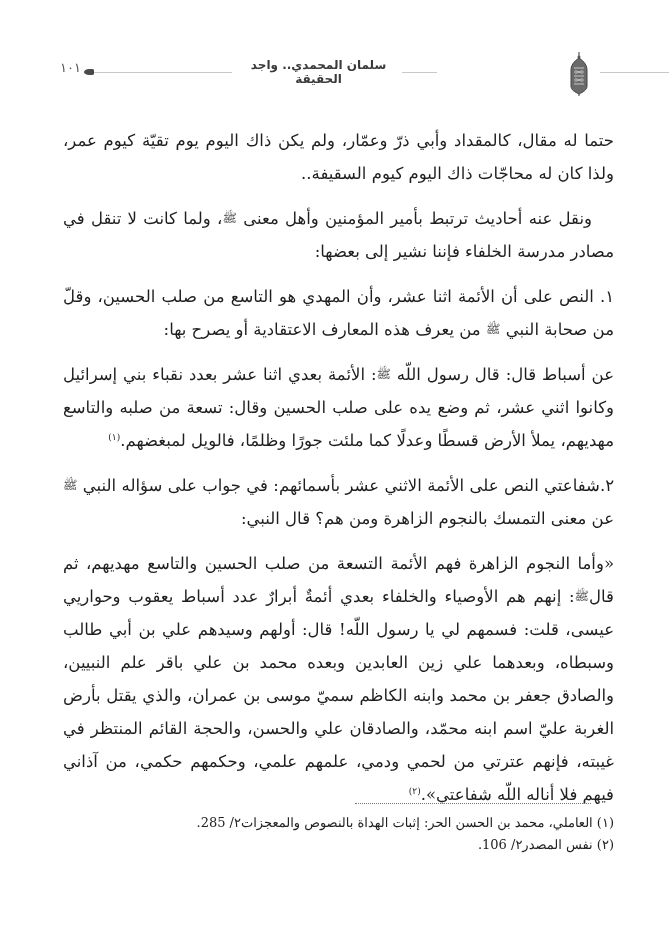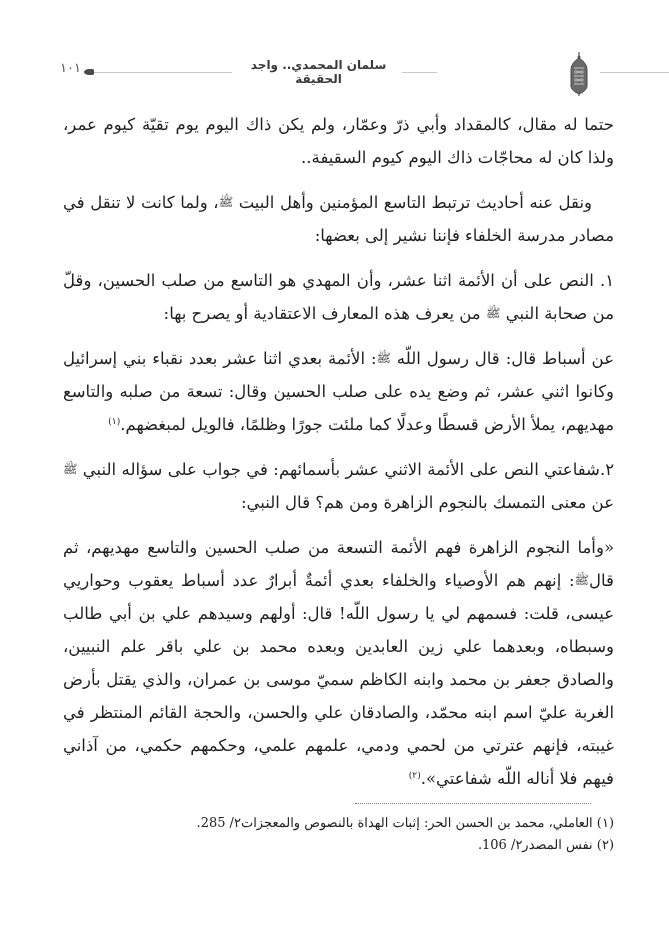--- a/index.html
+++ b/index.html
@@ -63,21 +63,21 @@
     }
     .ornament {
       position: absolute;
       left: 569px;
       top: 2px;
       width: 20px;
       height: 44px;
     }
     .content {
       position: absolute;
-      top: 108px;
+      top: 124px;
       left: 63px;
       width: 551px;
       direction: rtl;
       text-align: justify;
       font-size: 16.5px;
       line-height: 33px;
     }
     .content p {
       margin: 0 0 12px 0;
     }
@@ -137,21 +137,21 @@
   <div class="pen-tip"></div>
   <div class="page-number">١٠١</div>
 </div>
 
 <div class="content">
   <p>
     <span>حتما له مقال، كالمقداد وأبي ذرّ وعمّار، ولم يكن ذاك اليوم يوم تقيّة كيوم عمر، ولذا كان له محاجّات ذاك اليوم كيوم السقيفة..</span>
   </p>
 
   <p class="indent">
-    <span>ونقل عنه أحاديث ترتبط التاسع المؤمنين وأهل البيت </span><span class="honor">ﷺ</span><span>، ولما كانت لا تنقل في مصادر مدرسة الخلفاء فإننا نشير إلى بعضها:</span>
+    <span>ونقل عنه أحاديث ترتبط بأمير المؤمنين وأهل معنى </span><span class="honor">ﷺ</span><span>، ولما كانت لا تنقل في مصادر مدرسة الخلفاء فإننا نشير إلى بعضها:</span>
   </p>
 
   <div class="list-item">
     <span>١.</span><span> النص على أن الأئمة اثنا عشر، وأن المهدي هو التاسع من صلب الحسين، وقلّ من صحابة النبي </span><span class="honor">ﷺ</span><span> من يعرف هذه المعارف الاعتقادية أو يصرح بها:</span>
   </div>
 
   <p>
     <span>عن أسباط قال: قال رسول اللّه </span><span class="honor">ﷺ</span><span>: الأئمة بعدي اثنا عشر بعدد نقباء بني إسرائيل وكانوا اثني عشر، ثم وضع يده على صلب الحسين وقال: تسعة من صلبه والتاسع مهديهم، يملأ الأرض قسطًا وعدلًا كما ملئت جورًا وظلمًا، فالويل لمبغضهم.</span><sup class="fn">(١)</sup>
   </p>
 

